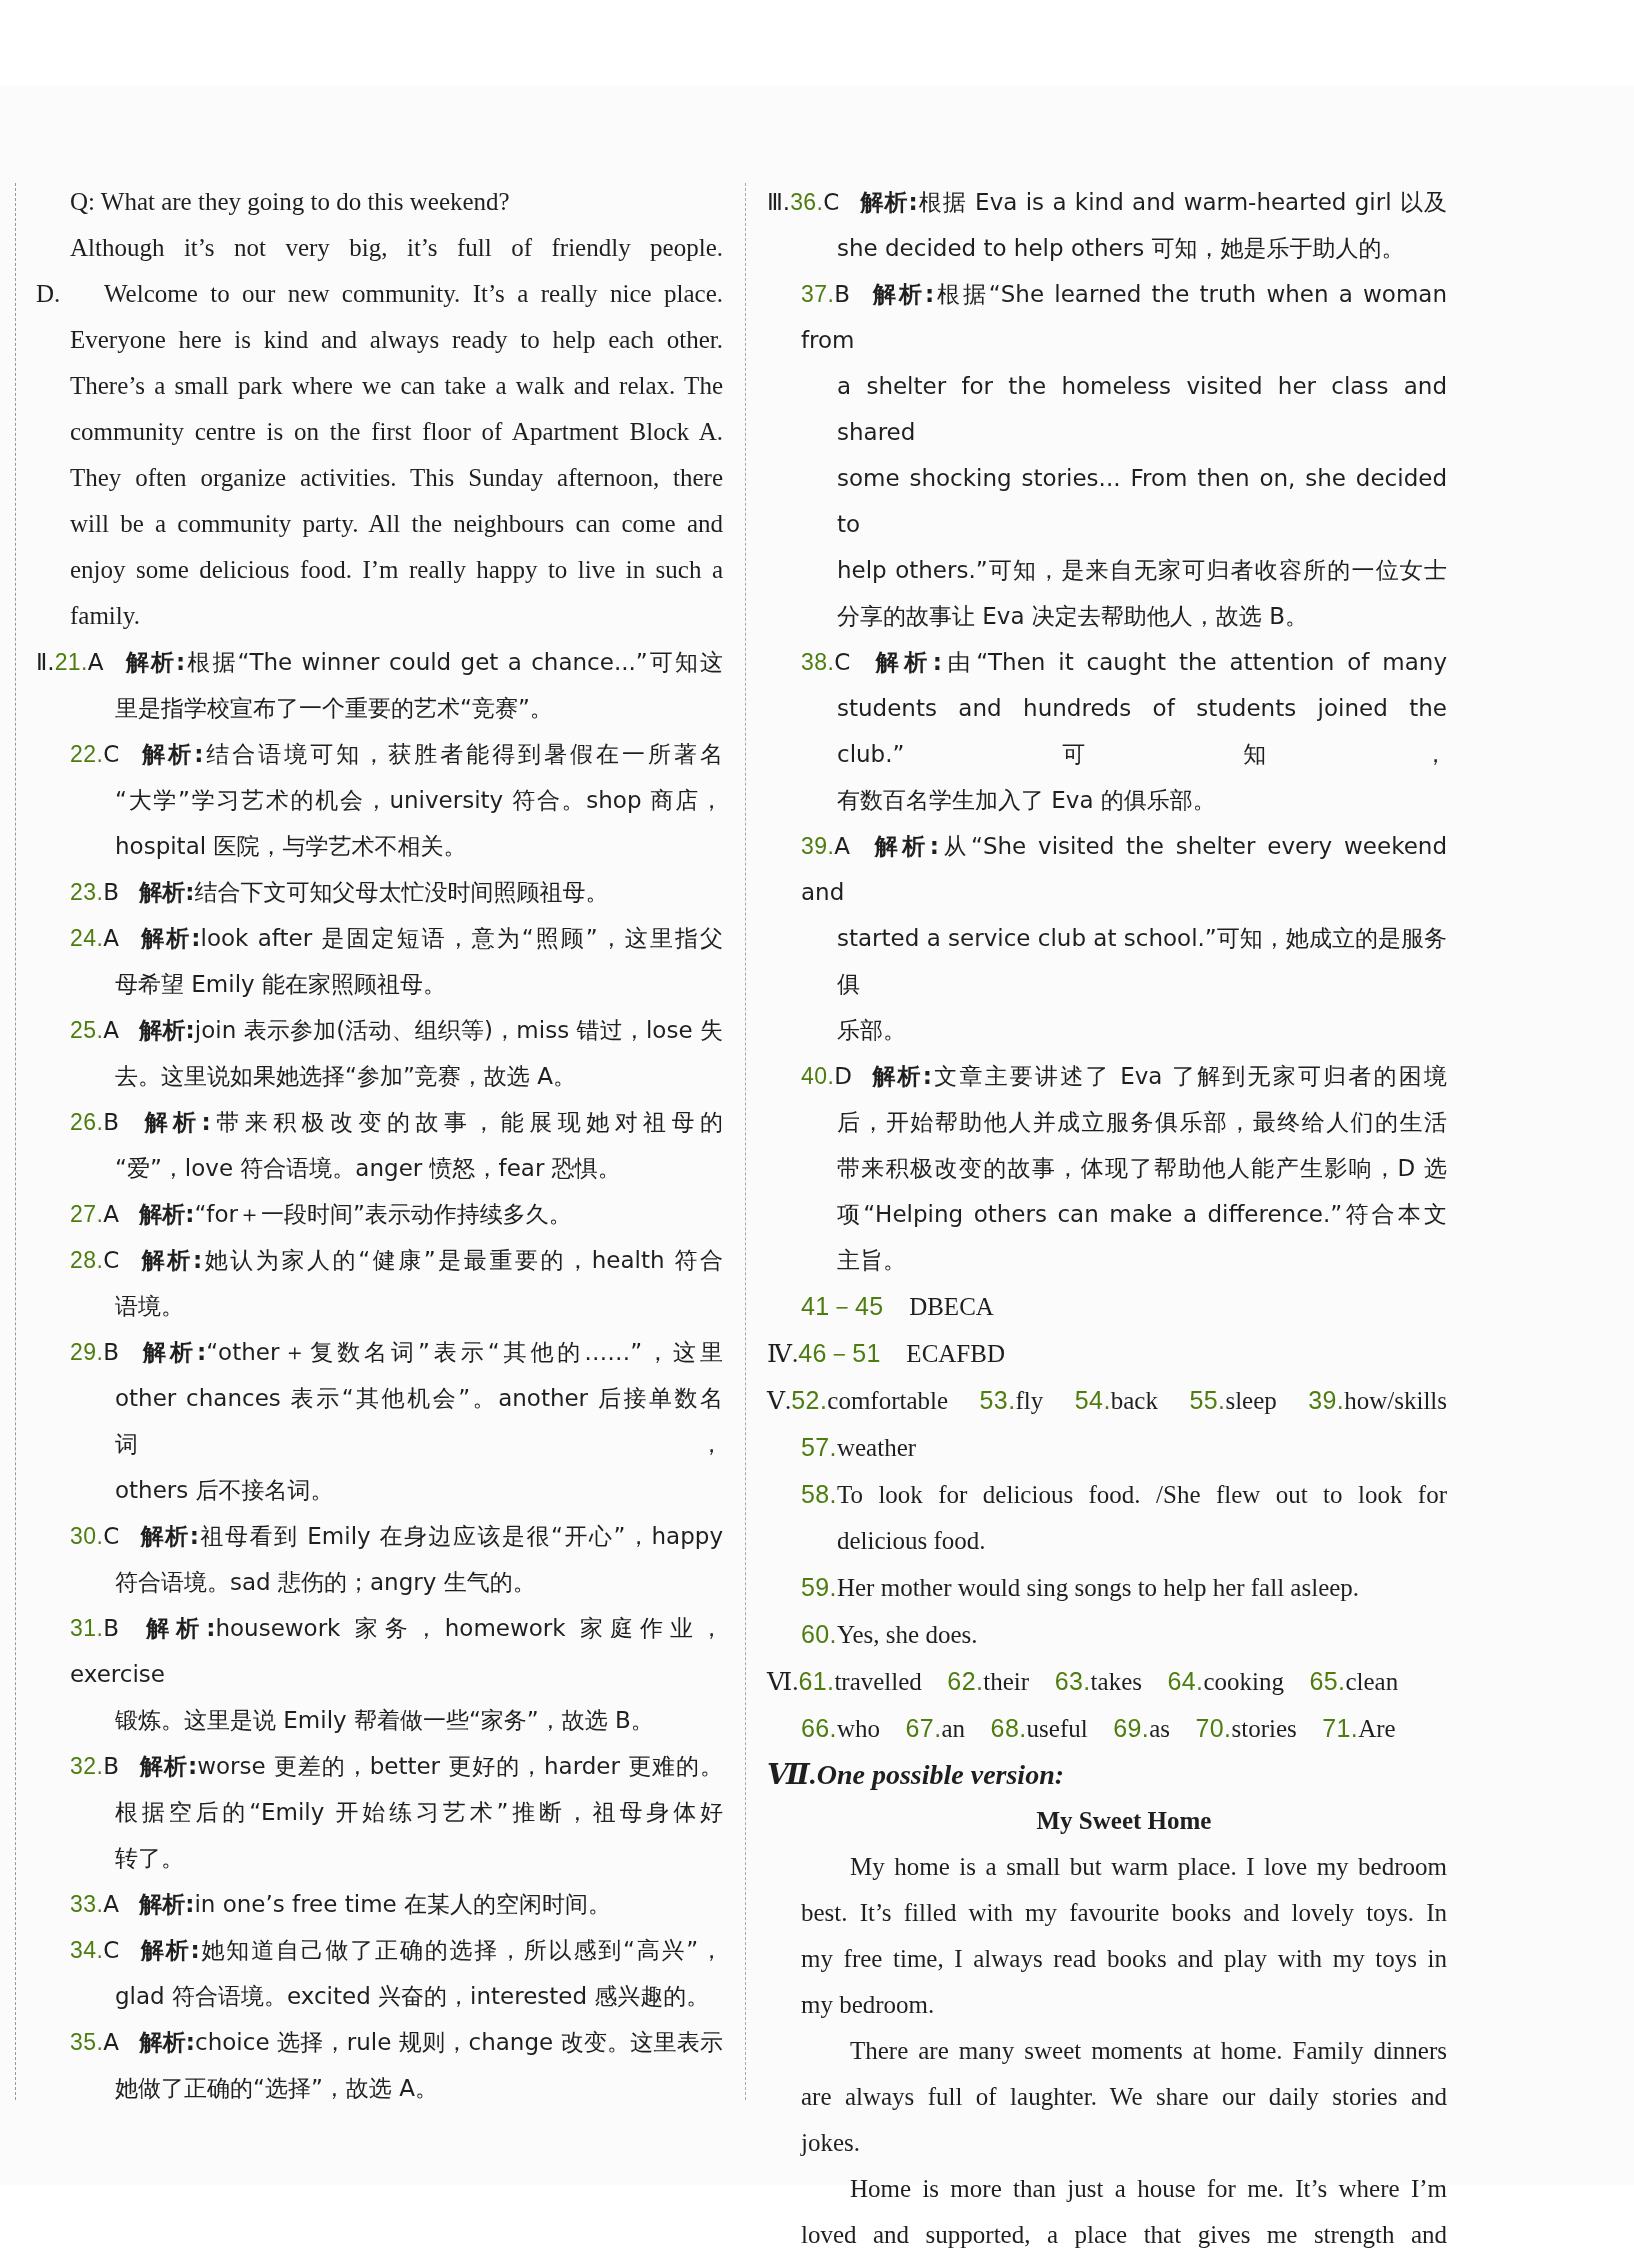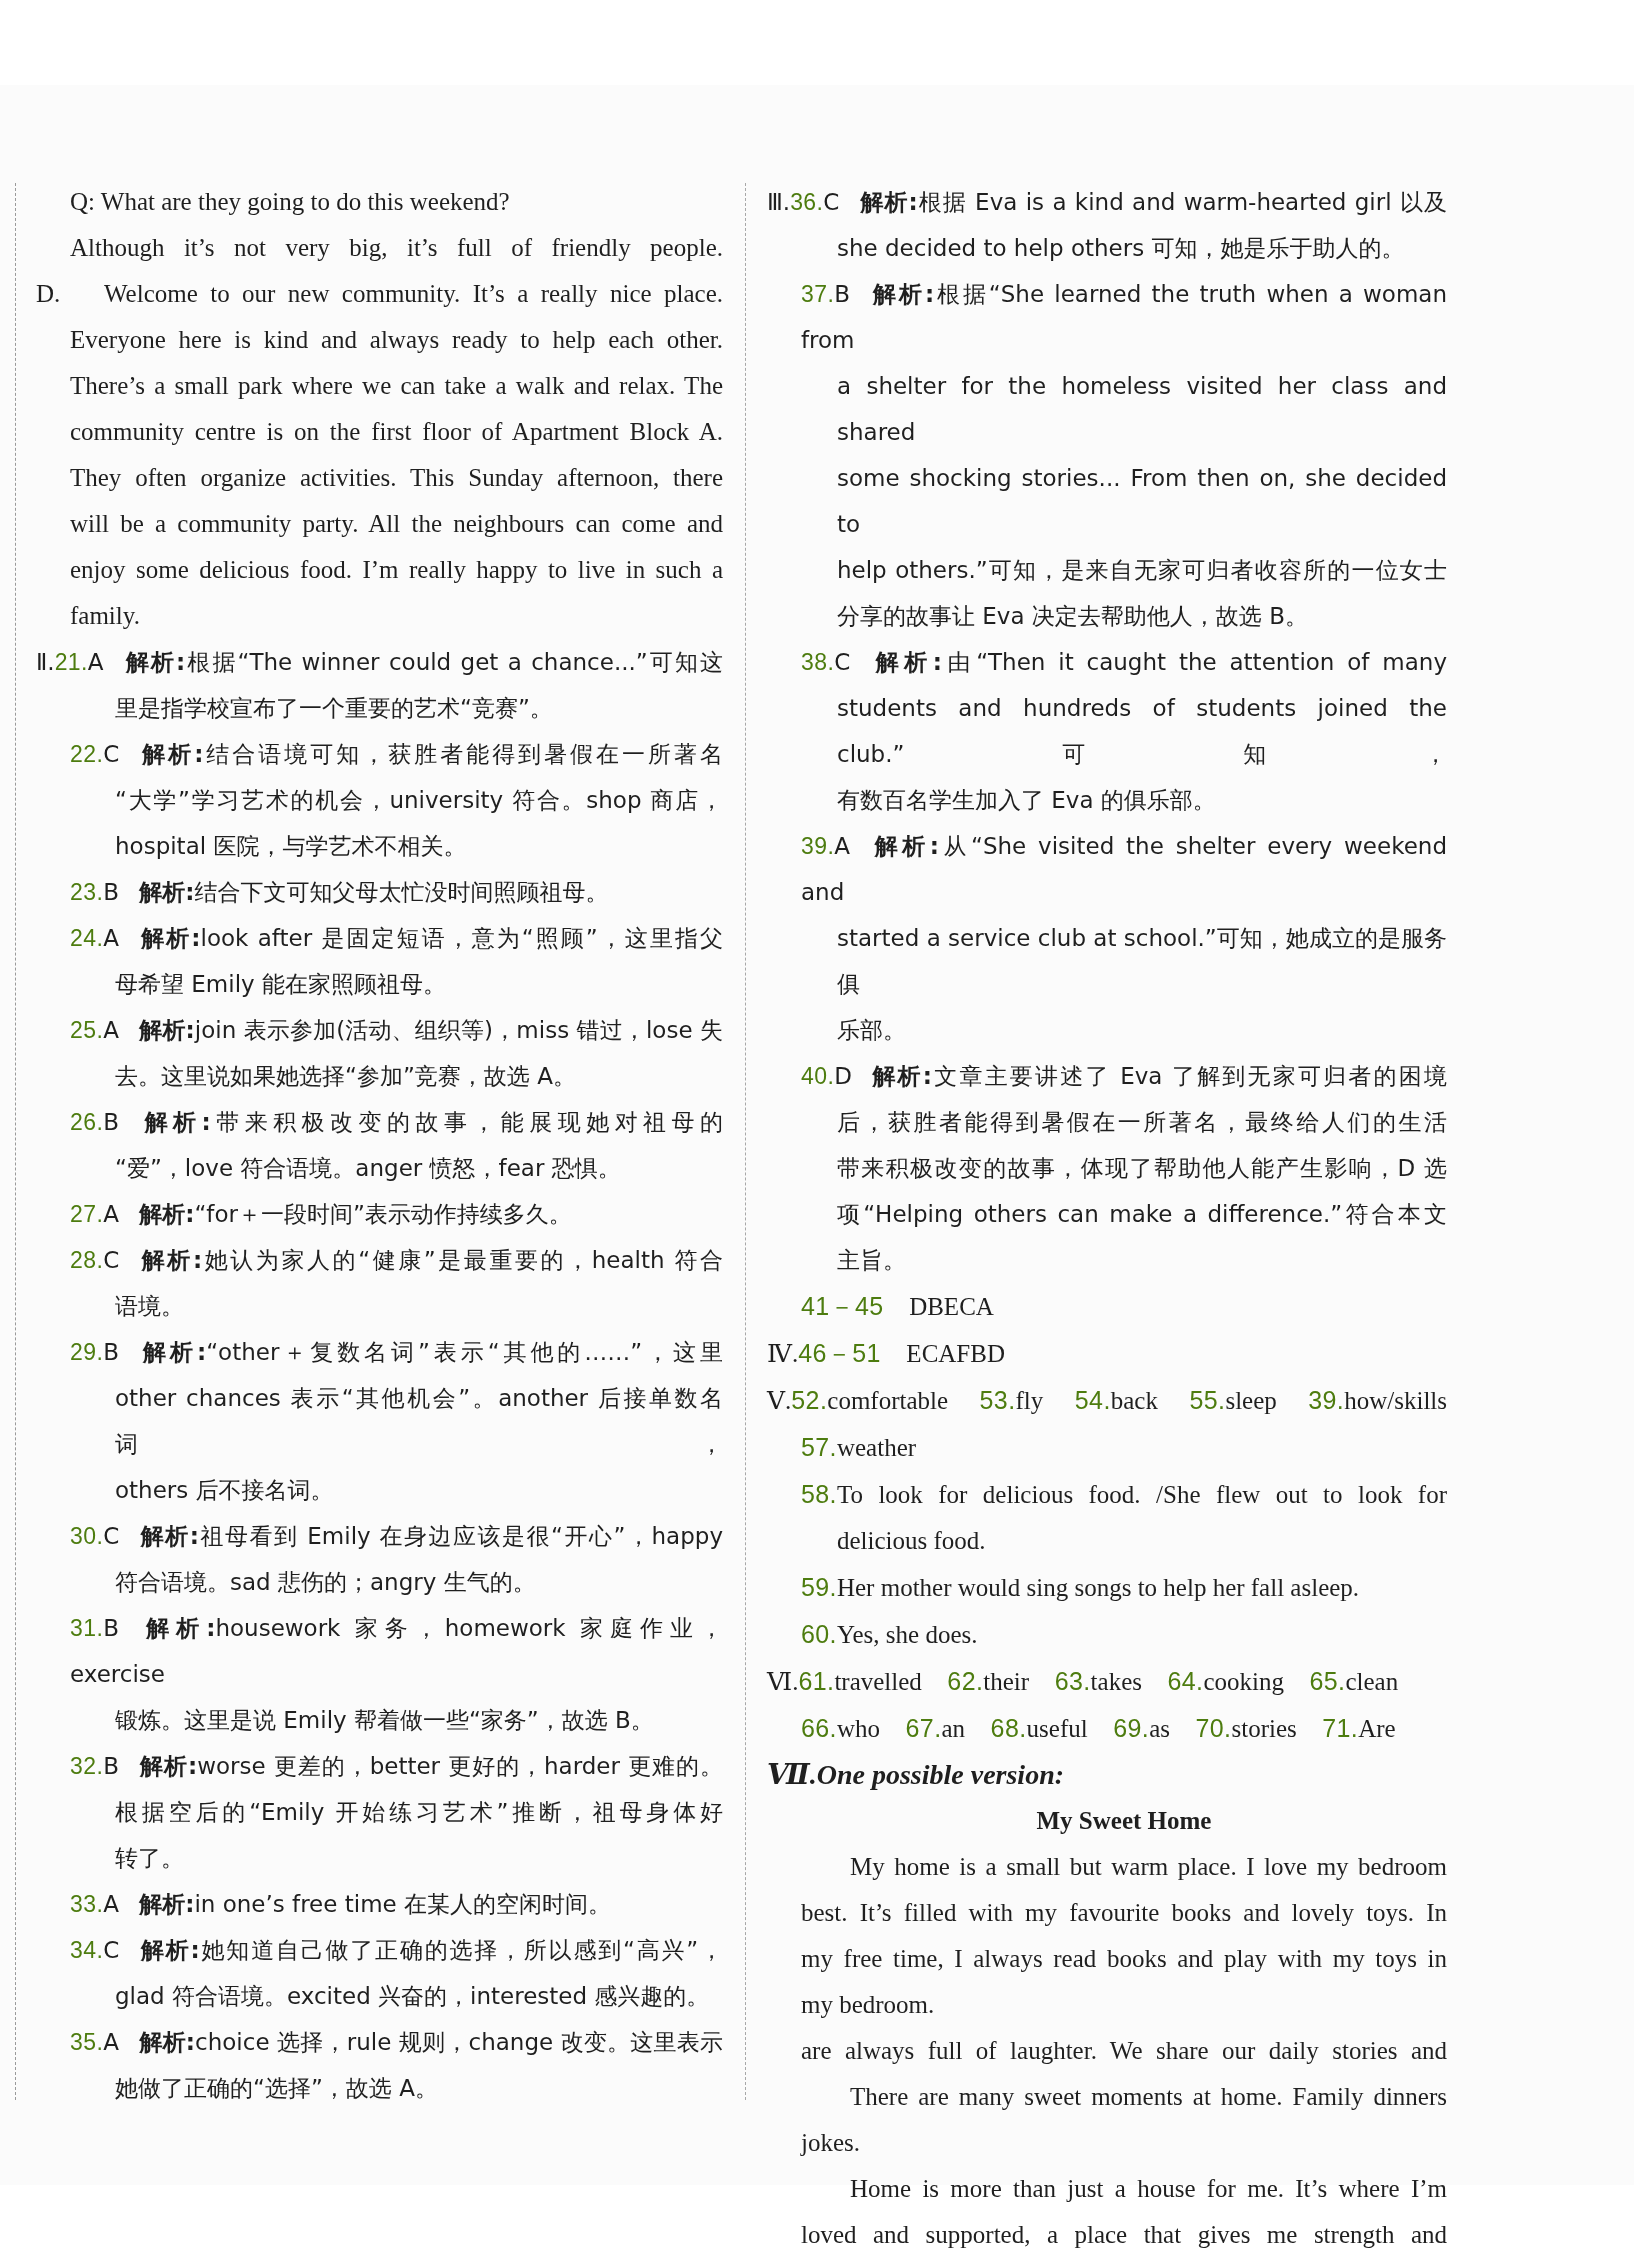--- a/index.html
+++ b/index.html
@@ -136,21 +136,21 @@
       <div class="line cn-text justify" style="padding-left: 70px;">some shocking stories... From then on, she decided to</div>
       <div class="line cn-text justify" style="padding-left: 70px;">help others.”可知，是来自无家可归者收容所的一位女士</div>
       <div class="line cn-text" style="padding-left: 70px;">分享的故事让 Eva 决定去帮助他人，故选 B。</div>
       <div class="line cn-text justify" style="padding-left: 34px;"><span class="num">38.</span><span class="ans">C</span><span class="kw">解析:</span><span>由“Then it caught the attention of many</span></div>
       <div class="line cn-text justify" style="padding-left: 70px;">students and hundreds of students joined the club.”可知，</div>
       <div class="line cn-text" style="padding-left: 70px;">有数百名学生加入了 Eva 的俱乐部。</div>
       <div class="line cn-text justify" style="padding-left: 34px;"><span class="num">39.</span><span class="ans">A</span><span class="kw">解析:</span><span>从“She visited the shelter every weekend and</span></div>
       <div class="line cn-text justify" style="padding-left: 70px;">started a service club at school.”可知，她成立的是服务俱</div>
       <div class="line cn-text" style="padding-left: 70px;">乐部。</div>
       <div class="line cn-text justify" style="padding-left: 34px;"><span class="num">40.</span><span class="ans">D</span><span class="kw">解析:</span><span>文章主要讲述了 Eva 了解到无家可归者的困境</span></div>
-      <div class="line cn-text justify" style="padding-left: 70px;">后，获胜者能得到暑假在一所著名，最终给人们的生活</div>
+      <div class="line cn-text justify" style="padding-left: 70px;">后，开始帮助他人并成立服务俱乐部，最终给人们的生活</div>
       <div class="line cn-text justify" style="padding-left: 70px;">带来积极改变的故事，体现了帮助他人能产生影响，D 选</div>
       <div class="line cn-text justify" style="padding-left: 70px;">项“Helping others can make a difference.”符合本文</div>
       <div class="line cn-text" style="padding-left: 70px;">主旨。</div>
     </div>
 
   <div class="line indent-r1">
     <span class="num">41－45</span><span class="gap"></span><span>DBECA</span>
   </div>
 
   <div class="line">
@@ -195,22 +195,22 @@
     </div>
     <div class="line essay-title">My Sweet Home</div>
 
     <div>
       <div class="line justify indent-essay first-indent">My home is a small but warm place. I love my bedroom</div>
       <div class="line justify indent-essay">best. It’s filled with my favourite books and lovely toys. In</div>
       <div class="line justify indent-essay">my free time, I always read books and play with my toys in</div>
       <div class="line indent-essay">my bedroom.</div>
     </div>
     <div>
+      <div class="line justify indent-essay first-indent">There are many sweet moments at home. Family dinners</div>
       <div class="line justify indent-essay">are always full of laughter. We share our daily stories and</div>
-      <div class="line justify indent-essay first-indent">There are many sweet moments at home. Family dinners</div>
       <div class="line indent-essay">jokes.</div>
     </div>
     <div>
       <div class="line justify indent-essay first-indent">Home is more than just a house for me. It’s where I’m</div>
       <div class="line justify indent-essay">loved and supported, a place that gives me strength and</div>
       <div class="line indent-essay">comfort.</div>
     </div>
   </div>
 </div>
 

